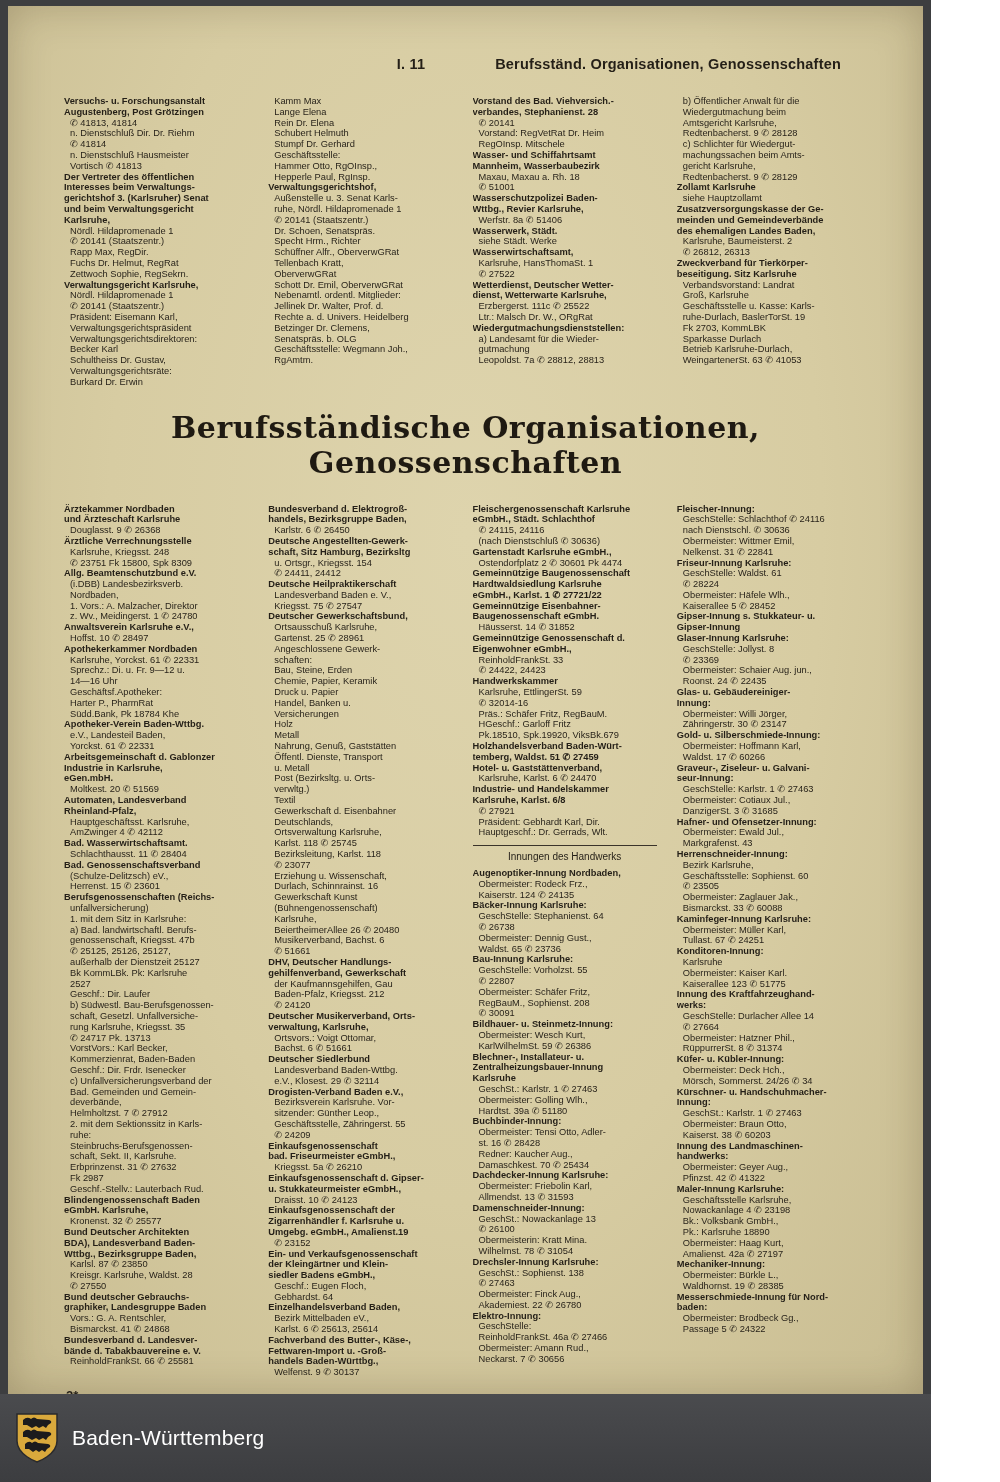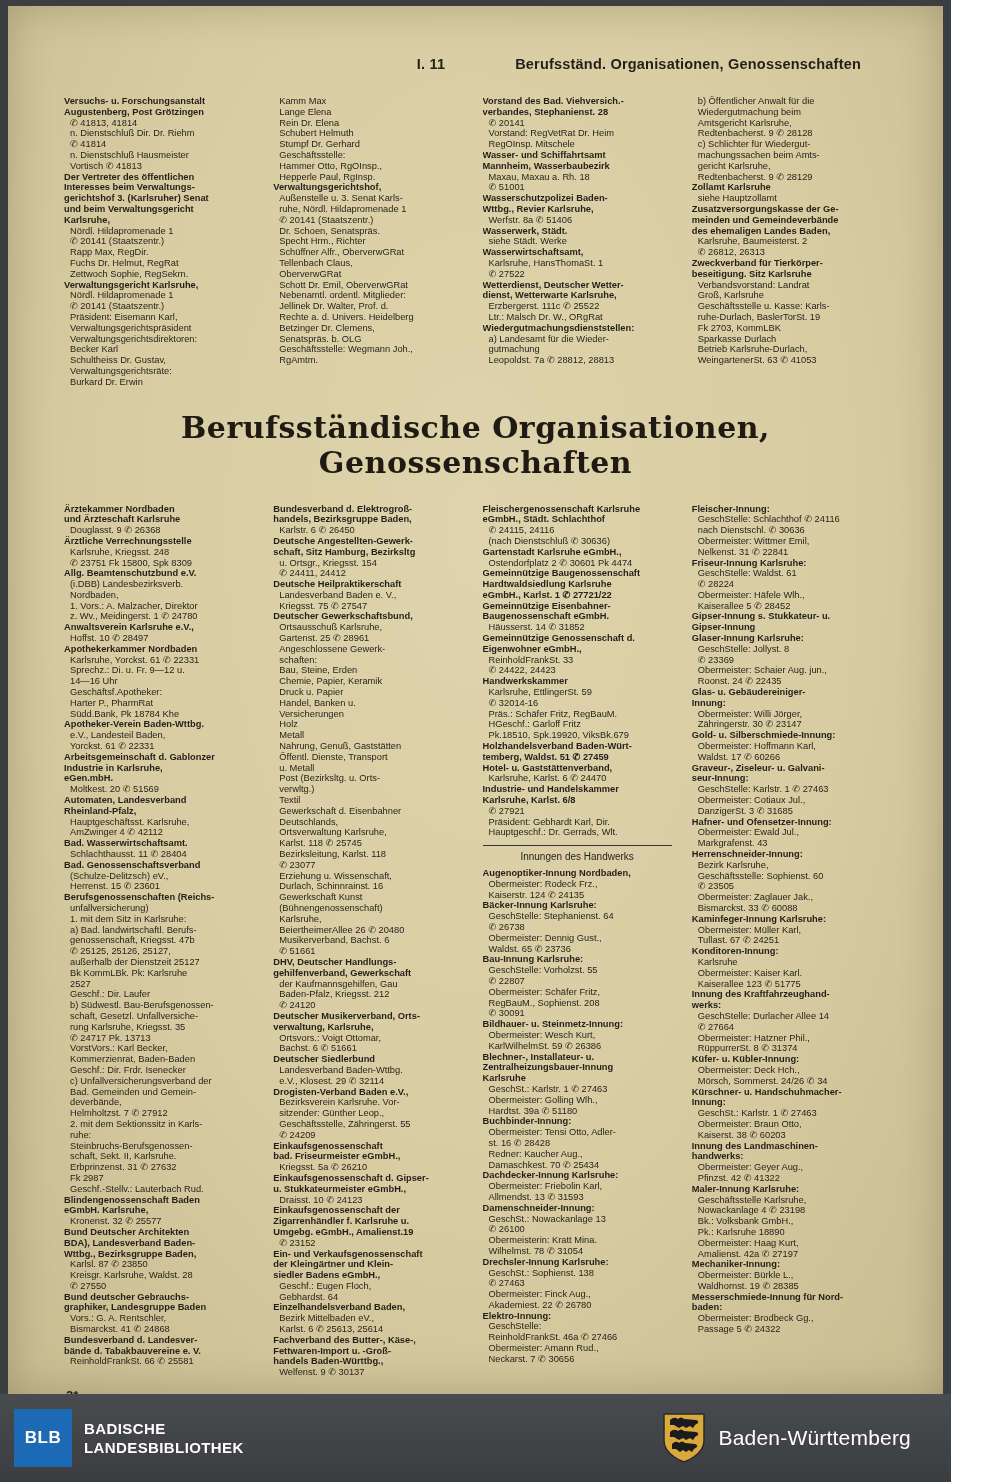--- a/index.html
+++ b/index.html
@@ -1,17 +1,17 @@
 <!DOCTYPE html>
 <html><head>
 <meta charset="utf-8">
 <style>
   html,body{margin:0;padding:0;}
   .page{position:relative;width:931px;height:1482px;background:#3d3e40;overflow:hidden;
-        font-family:"Liberation Sans",sans-serif;padding-left:20px;}
+        font-family:"Liberation Sans",sans-serif;}
   .paper{position:absolute;left:8px;right:8px;top:6px;bottom:88px;
          background:radial-gradient(ellipse at 50% 38%, #ded4ad 0%, #d7cca2 55%, #c8bc91 100%);
          box-shadow:inset 0 0 40px rgba(60,45,20,.25);
          padding:50px 56px 0 56px;box-sizing:border-box;color:#241f17;}
   .running-head{display:flex;justify-content:flex-end;align-items:baseline;gap:70px;
                 margin-right:26px;margin-bottom:16px;font-weight:700;font-size:14.5px;
                 letter-spacing:.2px;}
   .cols{display:flex;gap:14px;margin-top:24px;}
   .col{flex:1;min-width:0;font-size:9.3px;line-height:10.8px;letter-spacing:0;}
   .col div{white-space:nowrap;overflow:hidden;padding-left:6px;}
@@ -86,21 +86,21 @@
           <div>Geschäftsstelle:</div>
           <div>Hammer Otto, RgOInsp.,</div>
           <div>Hepperle Paul, RgInsp.</div>
           <div class="b">Verwaltungsgerichtshof,</div>
           <div>Außenstelle u. 3. Senat Karls-</div>
           <div>ruhe, Nördl. Hildapromenade 1</div>
           <div>✆ 20141 (Staatszentr.)</div>
           <div>Dr. Schoen, Senatspräs.</div>
           <div>Specht Hrm., Richter</div>
           <div>Schüffner Alfr., OberverwGRat</div>
-          <div>Tellenbach Claus,</div>
+          <div>Tellenbach Kratt,</div>
           <div>OberverwGRat</div>
           <div>Schott Dr. Emil, OberverwGRat</div>
           <div>Nebenamtl. ordentl. Mitglieder:</div>
           <div>Jellinek Dr. Walter, Prof. d.</div>
           <div>Rechte a. d. Univers. Heidelberg</div>
           <div>Betzinger Dr. Clemens,</div>
           <div>Senatspräs. b. OLG</div>
           <div>Geschäftsstelle: Wegmann Joh.,</div>
           <div>RgAmtm.</div>
         </div>
@@ -487,27 +487,20 @@
           <div>Obermeister: Brodbeck Gg.,</div>
           <div>Passage 5 ✆ 24322</div>
         </div>
     </div>
 
     <div class="page-marker">2*</div>
 
   </div>
 
   <div class="footer">
-    <div class="footer-left">
-      <div class="blb-badge">BLB</div>
-      <div class="lib-name">
-        <div>BADISCHE</div>
-        <div>LANDESBIBLIOTHEK</div>
-      </div>
-    </div>
     <div class="footer-right">
       <svg class="crest" width="46" height="54" viewBox="0 0 46 54" aria-hidden="true">
         <path d="M3 3 L43 3 L43 30 C43 44 23 51 23 51 C23 51 3 44 3 30 Z" fill="#d9a93c" stroke="#2a2a2c" stroke-width="1.5"></path>
         <path fill="#1b1b1d" d="M9 9 q4 -4 8 -1 q3 -3 6 0 l12 1 q3 1 2 3 l-3 2 -2 3 -3 -2 -4 2 -3 -2 -4 2 -5 -3 -4 0 z"></path>
         <path fill="#1b1b1d" d="M9 21 q4 -4 8 -1 q3 -3 6 0 l12 1 q3 1 2 3 l-3 2 -2 3 -3 -2 -4 2 -3 -2 -4 2 -5 -3 -4 0 z"></path>
         <path fill="#1b1b1d" d="M11 33 q4 -4 7 -1 q3 -3 6 0 l10 1 q3 1 2 3 l-3 2 -2 3 -3 -2 -3 2 -3 -2 -3 2 -4 -3 -4 0 z"></path>
       </svg>
       <span class="region-name">Baden-Württemberg</span>
     </div>
   </div>

